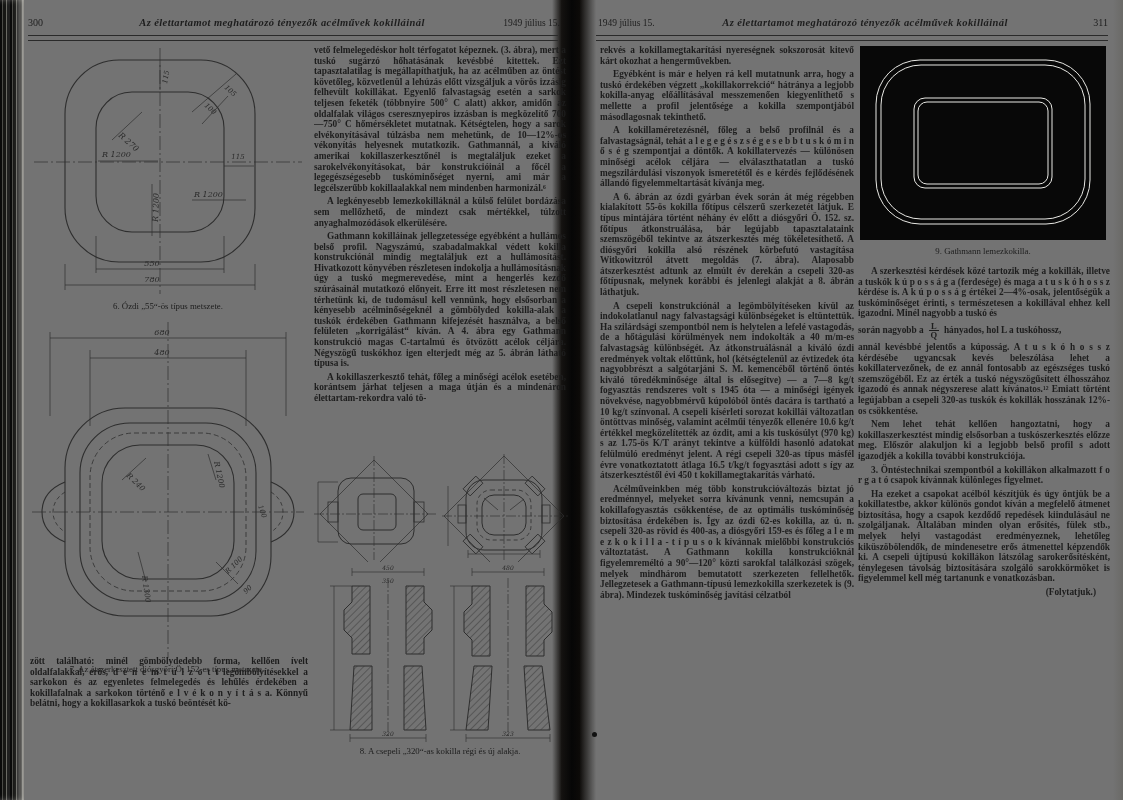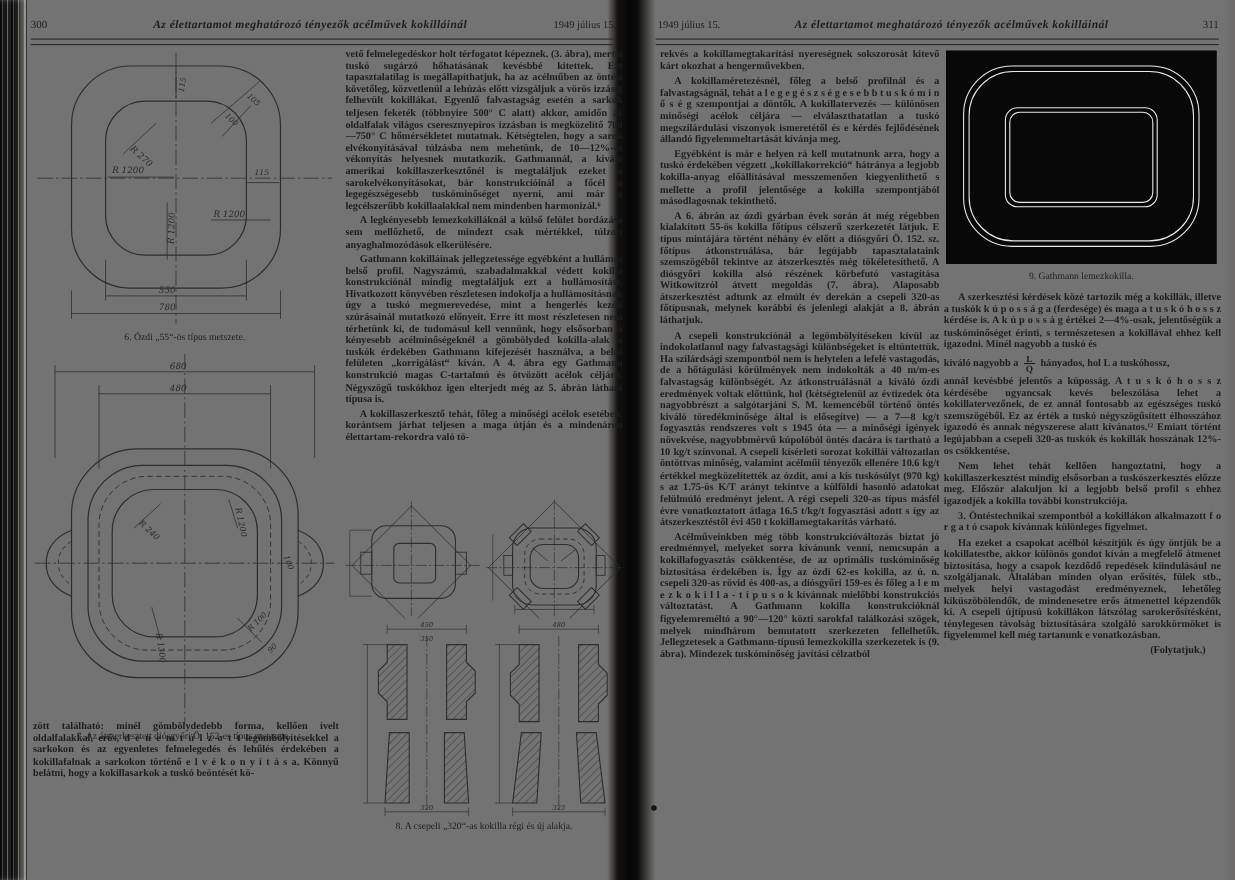--- a/index.html
+++ b/index.html
@@ -234,22 +234,22 @@
 
   <div class="pghead" style="left:598px;width:510px;">
     <span class="num" style="width:84px;font-size:9.5px;">1949 július 15.</span>
     <span class="title">Az élettartamot meghatározó tényezők acélművek kokilláinál</span>
     <span class="date" style="width:60px;font-size:10px;">311</span>
   </div>
   <div class="rule2" style="left:596px;top:35px;width:512px;"></div>
 
   <div class="col" style="left:600px;top:45px;width:254px;height:708px;">
     <p class="noind">rekvés a kokillamegtakarítási nyereségnek sokszorosát kitevő kárt okozhat a hengerművekben.</p>
+    <p>Egyébként is már e helyen rá kell mutatnunk arra, hogy a tuskó érdekében végzett „kokillakorrekció“ hátránya a legjobb kokilla-anyag előállításával messzemenően kiegyenlíthető s mellette a profil jelentősége a kokilla szempontjából másodlagosnak tekinthető.</p>
     <p>A kokillaméretezésnél, főleg a belső profilnál és a falvastagságnál, tehát a l e g e g é s z s é g e s e b b  t u s k ó m i n ő s é g  szempontjai a döntők. A kokillatervezés — különösen minőségi acélok céljára — elválaszthatatlan a tuskó megszilárdulási viszonyok ismeretétől és e kérdés fejlődésének állandó figyelemmeltartását kívánja meg.</p>
-    <p>Egyébként is már e helyen rá kell mutatnunk arra, hogy a tuskó érdekében végzett „kokillakorrekció“ hátránya a legjobb kokilla-anyag előállításával messzemenően kiegyenlíthető s mellette a profil jelentősége a kokilla szempontjából másodlagosnak tekinthető.</p>
     <p>A 6. ábrán az ózdi gyárban évek során át még régebben kialakított 55-ös kokilla főtípus célszerű szerkezetét látjuk. E típus mintájára történt néhány év előtt a diósgyőri Ö. 152. sz. főtípus átkonstruálása, bár legújabb tapasztalataink szemszögéből tekintve az átszerkesztés még tökéletesíthető. A diósgyőri kokilla alsó részének körbefutó vastagítása Witkowitzról átvett megoldás (7. ábra). Alaposabb átszerkesztést adtunk az elmúlt év derekán a csepeli 320-as főtípusnak, melynek korábbi és jelenlegi alakját a 8. ábrán láthatjuk.</p>
     <p>A csepeli konstrukciónál a legömbölyítéseken kívül az indokolatlanul nagy falvastagsági különbségeket is eltüntettük. Ha szilárdsági szempontból nem is helytelen a lefelé vastagodás, de a hőtágulási körülmények nem indokolták a 40 m/m-es falvastagság különbségét. Az átkonstruálásnál a kiváló ózdi eredmények voltak előttünk, hol (kétségtelenül az évtizedek óta nagyobbrészt a salgótarjáni S. M. kemencéből történő öntés kiváló töredékminősége által is elősegítve) — a 7—8 kg/t fogyasztás rendszeres volt s 1945 óta — a minőségi igények növekvése, nagyobbmérvű kúpolóból öntés dacára is tartható a 10 kg/t színvonal. A csepeli kísérleti sorozat kokillái változatlan öntöttvas minőség, valamint acélműi tényezők ellenére 10.6 kg/t értékkel megközelítették az ózdit, ami a kis tuskósúlyt (970 kg) s az 1.75-ös K/T arányt tekintve a külföldi hasonló adatokat felülmúló eredményt jelent. A régi csepeli 320-as típus másfél évre vonatkoztatott átlaga 16.5 t/kg/t fogyasztási adott s így az átszerkesztéstől évi 450 t kokillamegtakarítás várható.</p>
     <p>Acélműveinkben még több konstrukcióváltozás biztat jó eredménnyel, melyeket sorra kívánunk venni, nemcsupán a kokillafogyasztás csökkentése, de az optimális tuskóminőség biztosítása érdekében is. Így az ózdi 62-es kokilla, az ú. n. csepeli 320-as rövid és 400-as, a diósgyőri 159-es és főleg a l e m e z k o k i l l a - t í p u s o k  kívánnak mielőbbi konstrukciós változtatást. A Gathmann kokilla konstrukcióknál figyelemreméltó a 90°—120° közti sarokfal találkozási szögek, melyek mindhárom bemutatott szerkezeten fellelhetők. Jellegzetesek a Gathmann-típusú lemezkokilla szerkezetek is (9. ábra). Mindezek tuskóminőség javítási célzatból</p>
   </div>
 
   <div class="photo" style="left:860px;top:46px;width:246px;height:194px;">
     <svg width="246" height="194" viewBox="0 0 246 194">
       <rect x="0" y="0" width="246" height="194" fill="#080808"></rect>
       <g stroke="#e8e8e4" fill="none" stroke-width="1">
         <rect x="16" y="14" width="214" height="164" rx="44"></rect>
@@ -257,23 +257,23 @@
         <rect x="54" y="52" width="138" height="90" rx="11"></rect>
         <rect x="58" y="56" width="130" height="82" rx="9"></rect>
       </g>
     </svg>
   </div>
   <div class="caption" style="left:860px;top:246px;width:246px;">9. Gathmann lemezkokilla.</div>
 
   <div class="col" style="left:858px;top:266px;width:252px;height:500px;">
     <p>A szerkesztési kérdések közé tartozik még a kokillák, illetve a tuskók k ú p o s s á g a  (ferdesége) és maga a t u s k ó h o s s z  kérdése is. A k ú p o s s á g  értékei 2—4%-osak, jelentőségük a tuskóminőséget érinti, s természetesen a kokillával ehhez kell igazodni. Minél nagyobb a tuskó és</p>
     <p class="noind formula">
-      <span>kiváló nagyobb a</span>
+      <span>során nagyobb a</span>
       <span class="frac"><span class="num">L</span><span>Q</span></span>
       <span>hányados, hol L a tuskóhossz,</span>
     </p>
     <p class="noind">annál kevésbbé jelentős a kúposság. A t u s k ó h o s s z  kérdésébe ugyancsak kevés beleszólása lehet a kokillatervezőnek, de ez annál fontosabb az egészséges tuskó szemszögéből. Ez az érték a tuskó négyszögűsített élhosszához igazodó és annak négyszerese alatt kívánatos.¹² Emiatt történt legújabban a csepeli 320-as tuskók és kokillák hosszának 12%-os csökkentése.</p>
-    <p>Nem lehet tehát kellően hangoztatni, hogy a kokillaszerkesztést mindig elsősorban a tuskószerkesztés előzze meg. Először alakuljon ki a legjobb belső profil s ehhez igazodjék a kokilla további konstrukciója.</p>
+    <p>Nem lehet tehát kellően hangoztatni, hogy a kokillaszerkesztést mindig elsősorban a tuskószerkesztés előzze meg. Először alakuljon ki a legjobb belső profil s adott igazodjék a kokilla további konstrukciója.</p>
     <p>3. Öntéstechnikai szempontból a kokillákon alkalmazott f o r g a t ó  csapok kívánnak különleges figyelmet.</p>
     <p>Ha ezeket a csapokat acélból készítjük és úgy öntjük be a kokillatestbe, akkor különös gondot kíván a megfelelő átmenet biztosítása, hogy a csapok kezdődő repedések kiindulásául ne szolgáljanak. Általában minden olyan erősítés, fülek stb., melyek helyi vastagodást eredményeznek, lehetőleg kiküszöbölendők, de mindenesetre erős átmenettel képzendők ki. A csepeli újtípusú kokillákon látszólag sarokerősítésként, ténylegesen távolság biztosítására szolgáló sarokkörmöket is figyelemmel kell még tartanunk e vonatkozásban.</p>
     <p class="noind closing">(Folytatjuk.)</p>
   </div>
 </div>
 
 </body></html>

